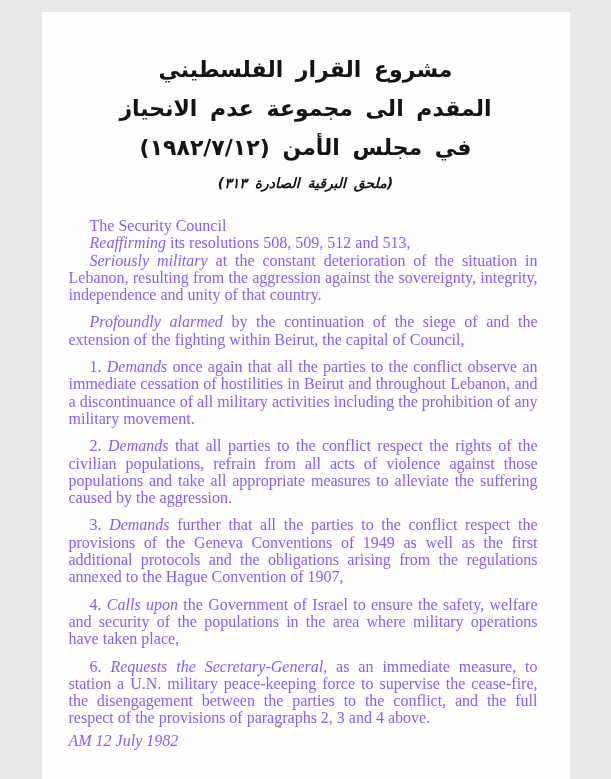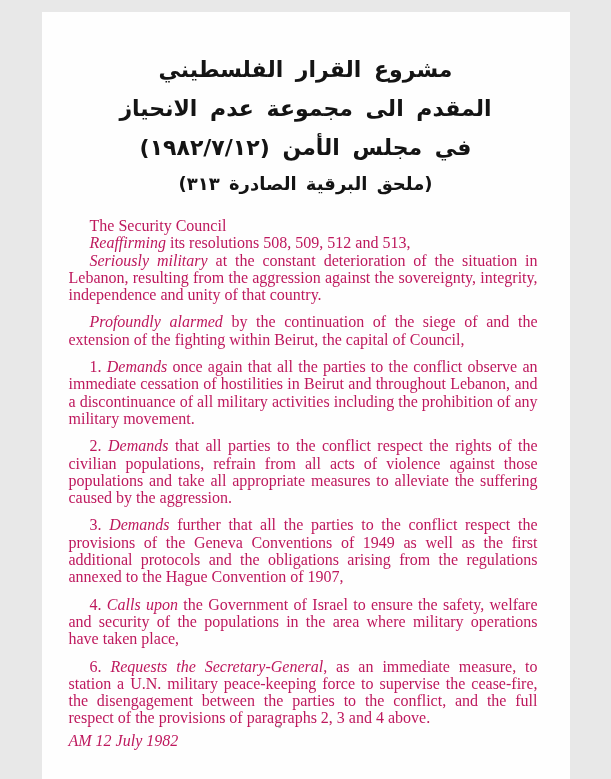--- a/index.html
+++ b/index.html
@@ -29,34 +29,35 @@
     font-weight: bold;
     color: #141414;
   }
   .ar-line {
     font-size: 22px;
     line-height: 39px;
     word-spacing: 5px;
     letter-spacing: 0.5px;
   }
   .ar-line.small {
-    font-size: 18px;
+    font-size: 14px;
     line-height: 33px;
     word-spacing: 3px;
+    font-style: italic;
   }
   
   .body-text {
     position: absolute;
     top: 205px;
     left: 27px;
     right: 32px;
     font-size: 16px;
     line-height: 17.3px;
     text-align: justify;
-    color: #be185d;
+    color: #8b5cf6;
   }
   .para {
     margin: 0;
     text-indent: 21px;
   }
   .para.gap {
     margin-top: 10px;
   }
   .para .lead {
     font-style: italic;

